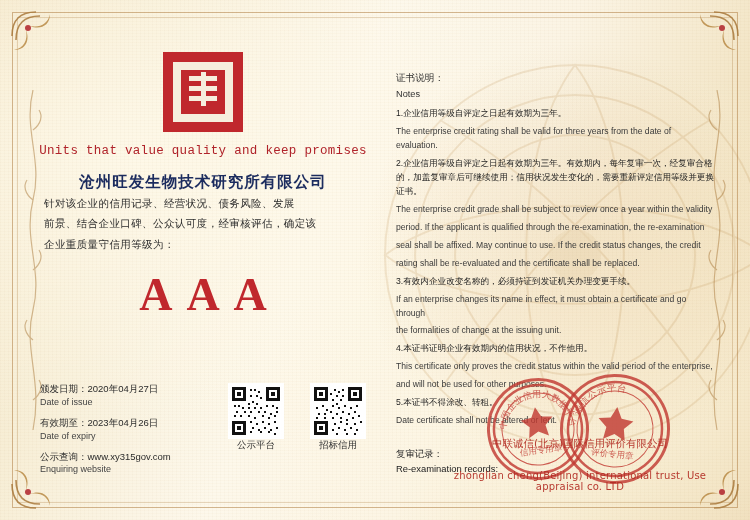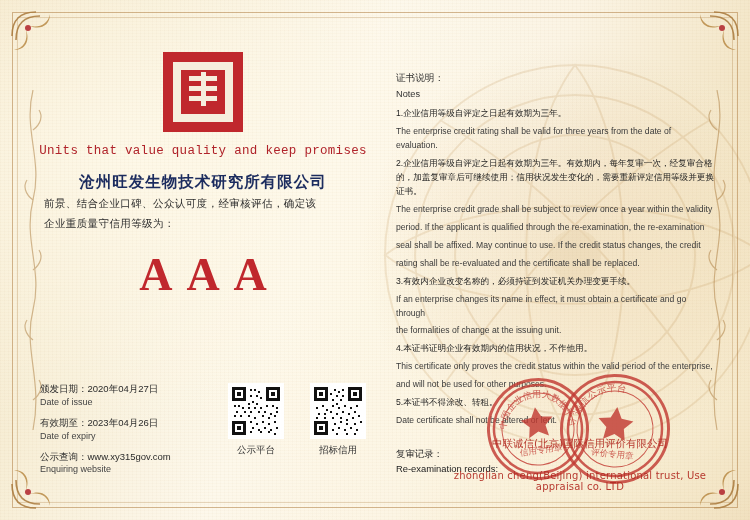--- a/index.html
+++ b/index.html
@@ -90,21 +90,21 @@
     position:absolute;left:40px;top:382px;width:180px;text-align:left;
     font-size:9.5px;color:#2b2b2b;line-height:1.45;
   }
   .meta .row{margin-bottom:7px;}
   .meta .en{color:#444;font-size:9px;}
 
   .qr-wrap{position:absolute;left:228px;top:383px;display:flex;gap:26px;}
   .qr-item{text-align:center;}
   .qr{width:56px;height:56px;background:#fff;padding:2px;box-sizing:border-box;}
   .qr svg{display:block;}
-  .qr-cap{font-size:9.5px;color:#333;margin-top:5px;}
+  .qr-cap{font-size:9.5px;color:#333;}
 
   
   .right{
     position:absolute;left:396px;top:70px;width:318px;
     font-size:8.6px;color:#2a2a2a;line-height:1.62;
   }
   .right .hd{font-size:9.6px;margin-bottom:1px;}
   .right .hd2{font-size:9.2px;margin-bottom:6px;color:#333;}
   .right p{margin:0 0 4px;}
   .right .cn{color:#1f1f1f;}
@@ -251,20 +251,21 @@
           </g>
         </svg>
       </div>
 
       <div class="title-en">Units that value quality and keep promises</div>
 
 
       <div class="company">沧州旺发生物技术研究所有限公司</div>
 
       <div class="body-cn">
+        <div>针对该企业的信用记录、经营状况、债务风险、发展</div>
         <div>前景、结合企业口碑、公众认可度，经审核评估，确定该</div>
         <div>企业重质量守信用等级为：</div>
       </div>
 
       <div class="grade">AAA</div>
     </div>
 
     <div class="meta">
       <div class="row">
         <div>颁发日期：2020年04月27日</div>

